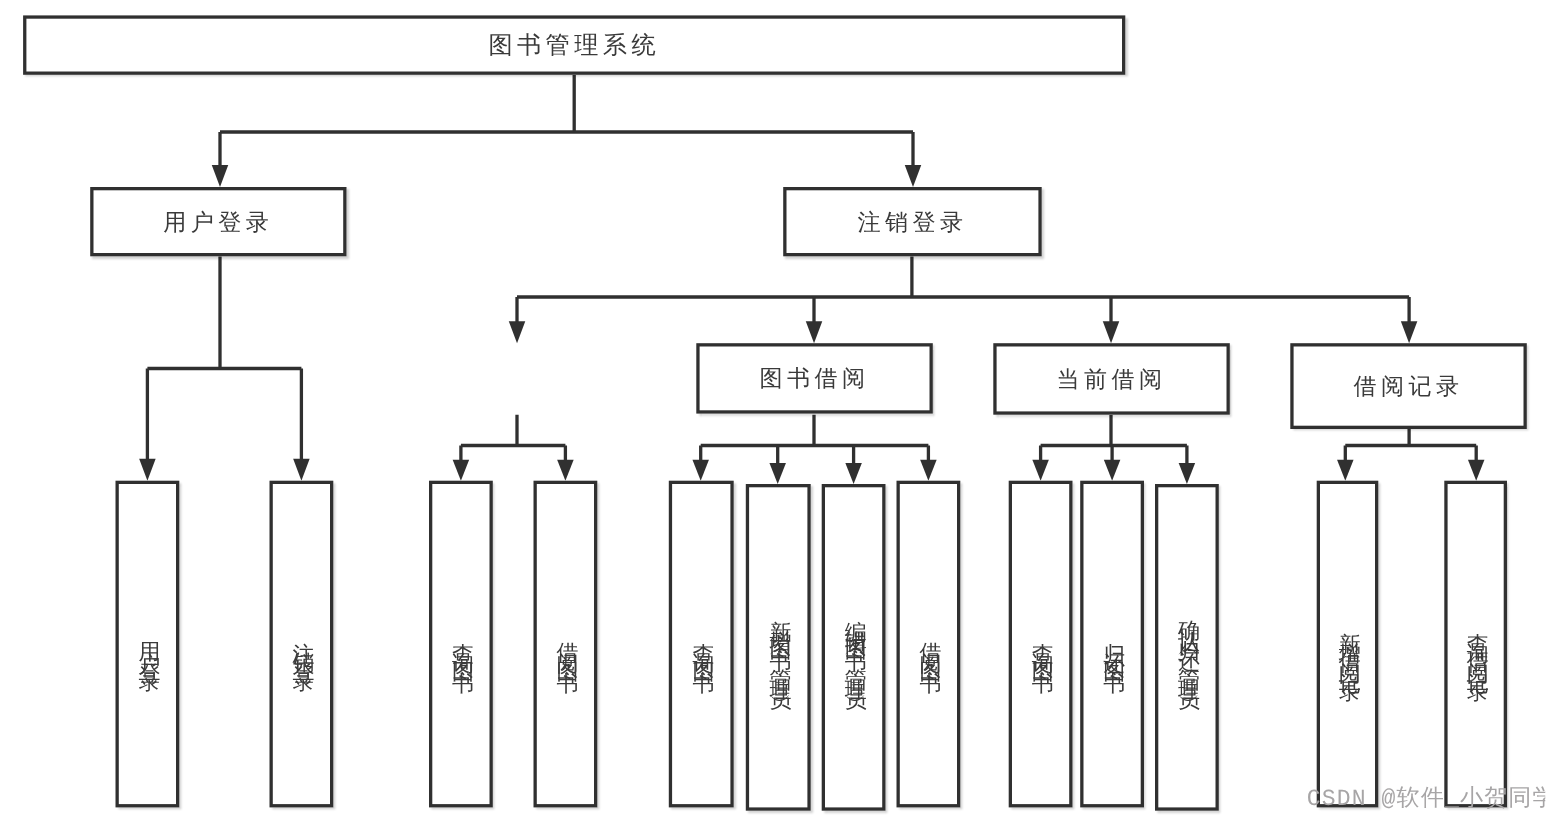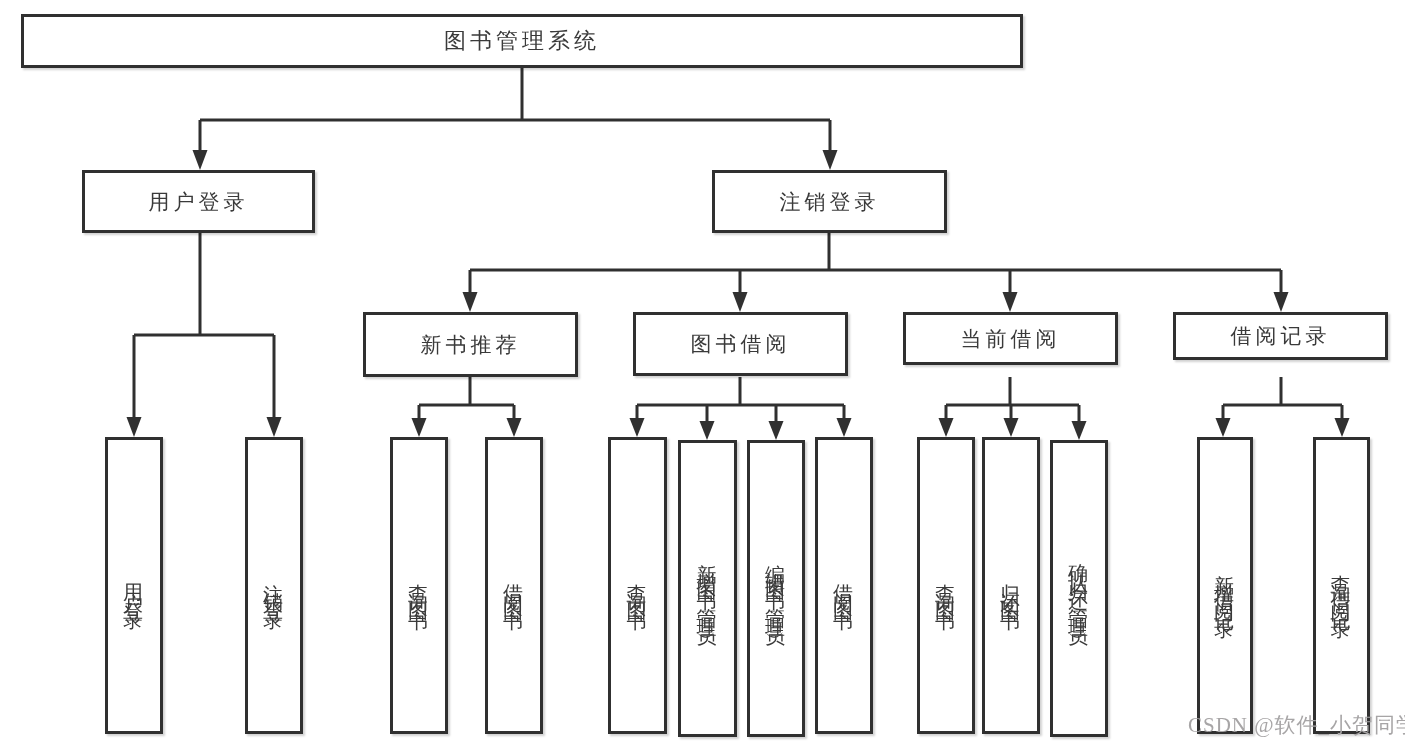--- a/index.html
+++ b/index.html
@@ -1,20 +1,20 @@
 <!DOCTYPE html>
 <html><head>
 <meta charset="utf-8">
 <style>
   html,body{margin:0;padding:0;background:#fff;}
   #canvas{
     position:relative;
     width:1405px;height:747px;
     background:#ffffff;
-    font-family:Liberation Serif, serif;
+    font-family:Liberation Mono, monospace;
     overflow:hidden;
   }
   #connectors{position:absolute;left:0;top:0;z-index:1;}
   .node{
     position:absolute;
     box-sizing:border-box;
     background:#ffffff;
     border:3px solid #303030;
     display:flex;
     align-items:center;
@@ -95,30 +95,27 @@
     <span>图书管理系统</span>
   </div>
 
   <div class="node h" style="left:82px;top:170px;width:233px;height:63px">
     <span>用户登录</span>
   </div>
   <div class="node h" style="left:712px;top:170px;width:235px;height:63px">
     <span>注销登录</span>
   </div>
 
-  <div class="node h" style="left:363px;top:312px;width:215px;height:65px">
-    <span>新书推荐</span>
-  </div>
   <div class="node h" style="left:633px;top:312px;width:215px;height:64px">
     <span>图书借阅</span>
   </div>
-  <div class="node h" style="left:903px;top:312px;width:215px;height:53px">
+  <div class="node h" style="left:903px;top:312px;width:215px;height:65px">
     <span>当前借阅</span>
   </div>
-  <div class="node h" style="left:1173px;top:312px;width:215px;height:48px">
+  <div class="node h" style="left:1173px;top:312px;width:215px;height:78px">
     <span>借阅记录</span>
   </div>
 
   <div class="node v" style="left:105px;top:437px;width:58px;height:297px">
     <span>用户登录</span>
   </div>
   <div class="node v" style="left:245px;top:437px;width:58px;height:297px">
     <span>注销登录</span>
   </div>
 

